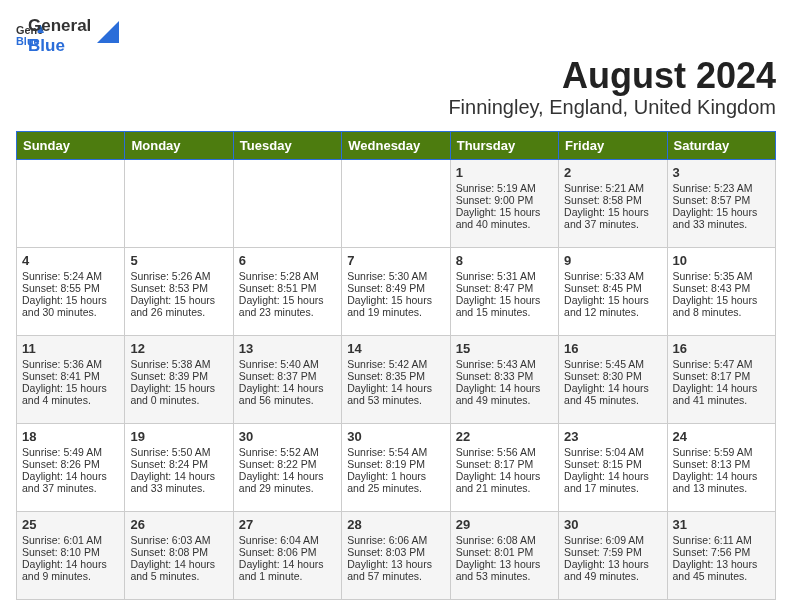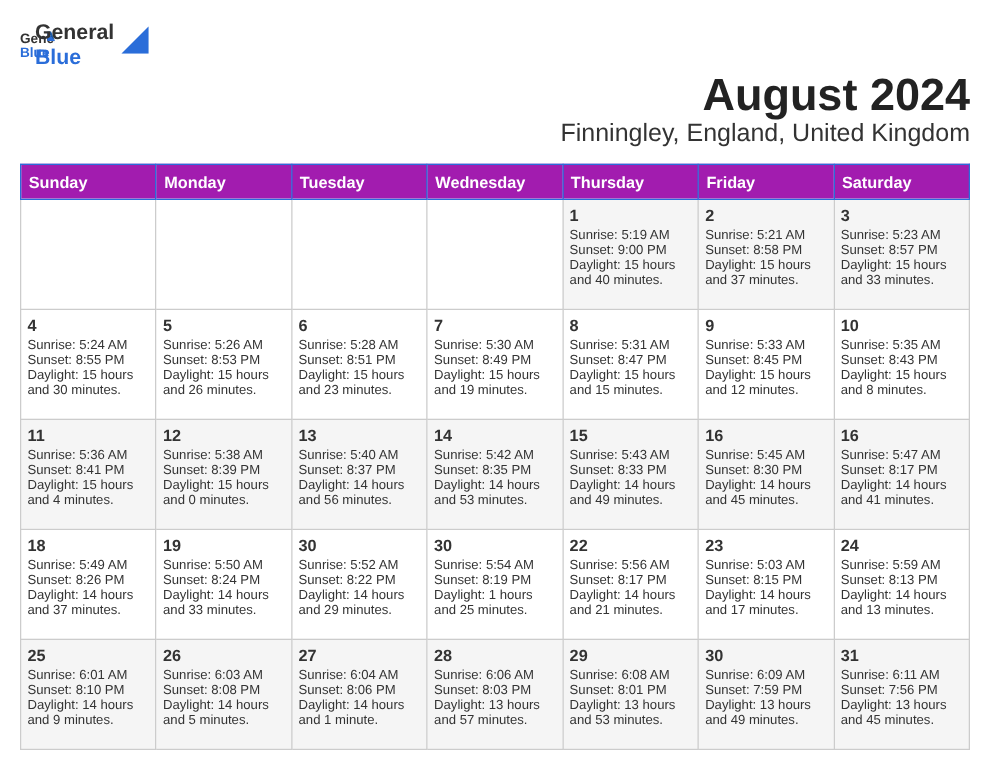--- a/index.html
+++ b/index.html
@@ -39,21 +39,21 @@
       font-size: 20px;
       color: #333;
       font-weight: normal;
     }
     .calendar-table {
       width: 100%;
       border-collapse: collapse;
       table-layout: fixed;
     }
     .calendar-table th {
-      background: #a21caf;
+      background: #4d7c0f;
       color: #fff;
       text-align: left;
       padding: 6px 6px;
       font-size: 13px;
       font-weight: bold;
       border: 1px solid #2a6dd9;
     }
     .calendar-table td {
       vertical-align: top;
       padding: 5px 5px;
@@ -261,21 +261,21 @@
           <div>Daylight: 1 hours and 25 minutes.</div>
         </td>
         <td>
           <span class="day-num">22</span>
           <div>Sunrise: 5:56 AM</div>
           <div>Sunset: 8:17 PM</div>
           <div>Daylight: 14 hours and 21 minutes.</div>
         </td>
         <td>
           <span class="day-num">23</span>
-          <div>Sunrise: 5:03 AM</div>
+          <div>Sunrise: 5:04 AM</div>
           <div>Sunset: 8:15 PM</div>
           <div>Daylight: 14 hours and 17 minutes.</div>
         </td>
         <td>
           <span class="day-num">24</span>
           <div>Sunrise: 5:59 AM</div>
           <div>Sunset: 8:13 PM</div>
           <div>Daylight: 14 hours and 13 minutes.</div>
         </td>
       </tr>

